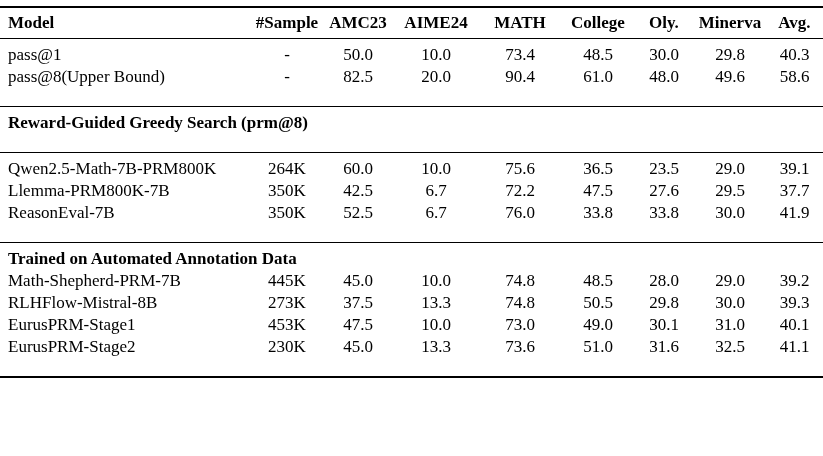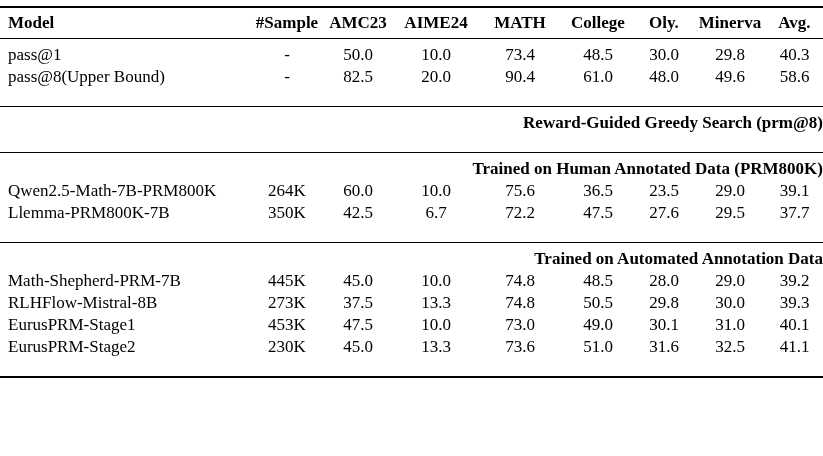--- a/index.html
+++ b/index.html
@@ -40,21 +40,21 @@
   th {
     font-weight: bold;
     height: 30px;
     line-height: 30px;
   }
   .model-col {
     text-align: left;
     padding-left: 8px;
   }
   td.section-title {
-    text-align: right;
+    text-align: left;
     padding-left: 8px;
     font-weight: bold;
   }
   tbody > tr:first-child > td { padding-top: 5px; margin-left: 28px; }
   tbody > tr:last-child > td { padding-bottom: 18px; }
   .bold { font-weight: bold; }
 </style>
 </head>
 <body>
 
@@ -110,23 +110,20 @@
         </tr>
       </tbody>
 
     <tbody>
       <tr>
         <td colspan="9" class="section-title">Reward-Guided Greedy Search (prm@8)</td>
       </tr>
     </tbody>
 
     <tbody>
-      <tr>
-        <td colspan="9" class="section-title">Trained on Human Annotated Data (PRM800K)</td>
-      </tr>
     <tr>
           <td class="model-col">Qwen2.5-Math-7B-PRM800K</td>
           <td>264K</td>
           <td>60.0</td>
           <td>10.0</td>
           <td>75.6</td>
           <td>36.5</td>
           <td>23.5</td>
           <td>29.0</td>
           <td>39.1</td>
@@ -135,20 +132,31 @@
           <td class="model-col">Llemma-PRM800K-7B</td>
           <td>350K</td>
           <td>42.5</td>
           <td>6.7</td>
           <td>72.2</td>
           <td>47.5</td>
           <td>27.6</td>
           <td>29.5</td>
           <td>37.7</td>
         </tr>
+        <tr>
+          <td class="model-col">ReasonEval-7B</td>
+          <td>350K</td>
+          <td>52.5</td>
+          <td>6.7</td>
+          <td>76.0</td>
+          <td>33.8</td>
+          <td>33.8</td>
+          <td>30.0</td>
+          <td>41.9</td>
+        </tr>
       </tbody>
 
     <tbody>
       </tbody>
 
     <tbody>
       <tr>
         <td colspan="9" class="section-title">Trained on Automated Annotation Data</td>
       </tr>
     <tr>

